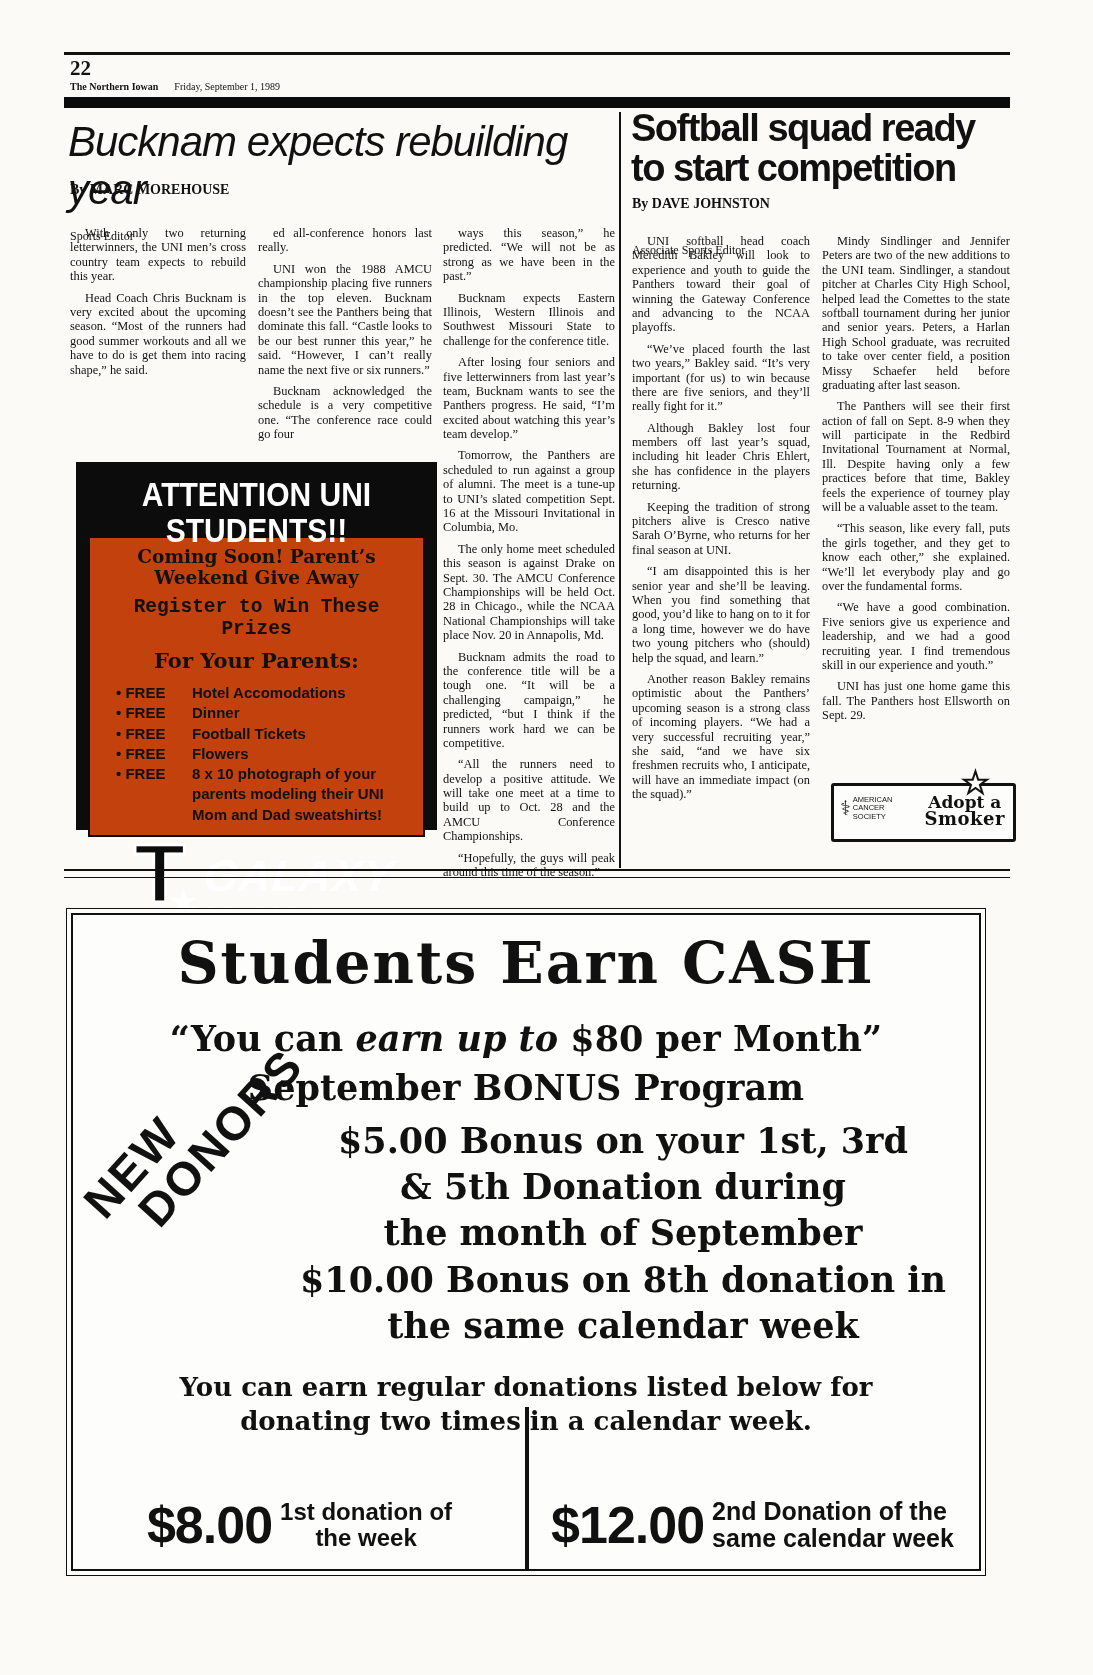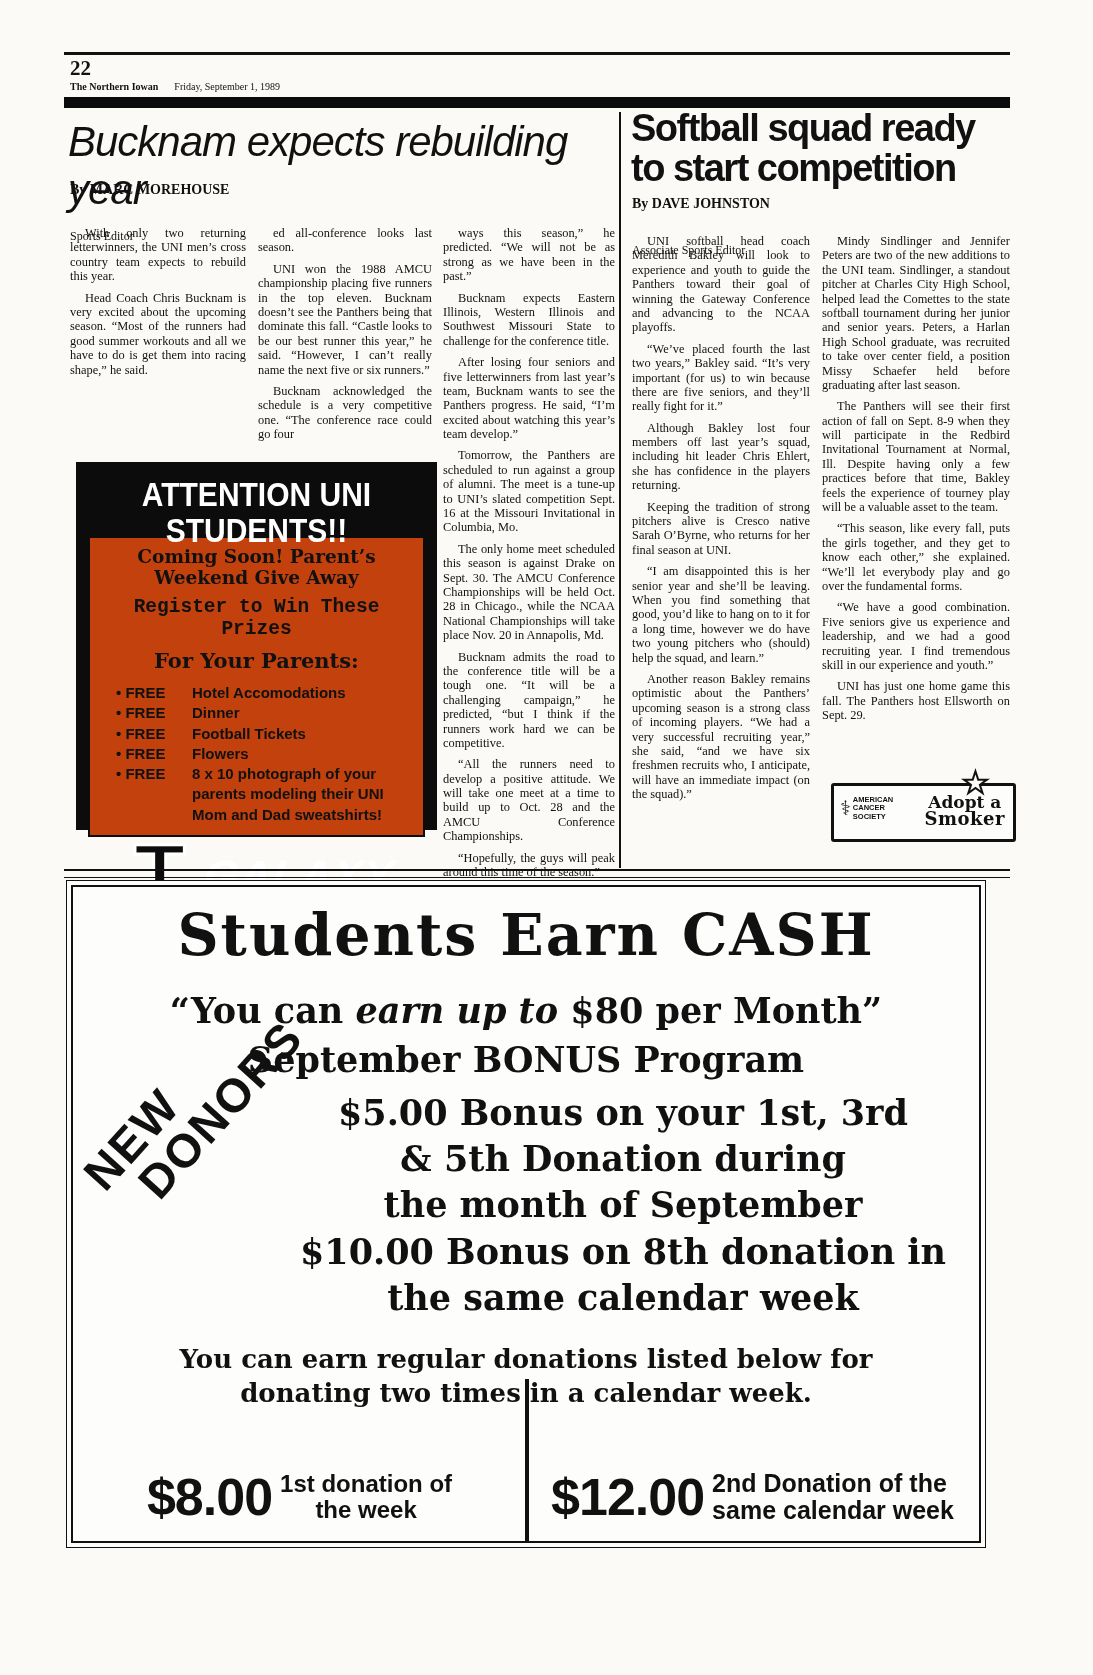--- a/index.html
+++ b/index.html
@@ -43,29 +43,29 @@
   .gx-phone{position:absolute;left:0;right:0;top:66px;font-family:"Liberation Sans",sans-serif;
      font-size:15px;letter-spacing:9px;}
   .gx-mall{position:absolute;left:0;right:0;top:90px;font-family:"Liberation Sans",sans-serif;
      font-size:12px;letter-spacing:7px;}
   
   .smoker{position:absolute;left:831px;top:783px;width:179px;height:53px;background:#fdfdfb;
      border:3px solid #111;border-radius:3px;}
   .sm-star{position:absolute;right:24px;top:-18px;font-size:30px;color:#fdfdfb;-webkit-text-stroke:2px #111;line-height:1;}
   .sm-acs{position:absolute;left:6px;top:10px;display:flex;align-items:center;gap:2px;}
   .sm-sword{font-size:20px;line-height:1;}
-  .sm-org{font-family:"Liberation Sans",sans-serif;font-weight:bold;font-size:7.5px;line-height:1.1;}
+  .sm-org{font-family:"Liberation Sans",sans-serif;font-weight:normal;font-size:7.5px;line-height:1.1;}
   .sm-adopt{position:absolute;right:8px;top:8px;font-family:"DejaVu Serif",serif;font-weight:bold;
      font-size:17px;line-height:0.95;text-align:center;}
   .sm-adopt .l2{font-size:18px;letter-spacing:0.5px;}
   
   .hr-double{position:absolute;left:64px;top:869px;width:946px;height:6px;
      border-top:2px solid #111;border-bottom:1px solid #111;}
   
-  .plasma-outer{position:absolute;left:66px;top:880px;width:920px;height:668px;
+  .plasma-outer{position:absolute;left:66px;top:908px;width:920px;height:668px;
      border:1px solid #111;padding:4px;box-sizing:border-box;background:#fdfdfb;}
   .plasma{position:relative;width:100%;height:100%;border:2px solid #111;box-sizing:border-box;overflow:hidden;}
   .pl-title{margin-top:14px;text-align:center;font-family:"DejaVu Serif",serif;font-weight:bold;
      font-size:57px;letter-spacing:2px;}
   .pl-quote{margin-top:22px;text-align:center;font-family:"DejaVu Serif",serif;font-weight:bold;font-size:35px;}
   .pl-quote .it{font-style:italic;}
   .pl-sep{margin-top:8px;text-align:center;font-family:"DejaVu Serif",serif;font-weight:bold;font-size:35px;}
   .pl-bonus{margin-top:10px;margin-left:200px;width:700px;text-align:center;
      font-family:"DejaVu Serif",serif;font-weight:bold;font-size:35px;line-height:1.32;}
   .pl-newdonors{position:absolute;left:-4px;top:172px;width:250px;transform:rotate(-48deg);
@@ -99,21 +99,21 @@
   <div class="a1-headline">Bucknam expects rebuilding year</div>
   <div class="byline" style="left:70px;top:182px;">
     <div class="by">By MARC MOREHOUSE</div>
     <div class="title">Sports Editor</div>
   </div>
   <div class="col" style="left:70px;top:226px;width:176px;height:230px;">
       <p>With only two returning letterwinners, the UNI men’s cross country team expects to rebuild this year.</p>
       <p>Head Coach Chris Bucknam is very excited about the upcoming season. “Most of the runners had good summer workouts and all we have to do is get them into racing shape,” he said.</p>
     </div>
   <div class="col" style="left:258px;top:226px;width:174px;height:230px;">
-      <p>ed all-conference looks last season.</p>
+      <p>ed all-conference honors last really.</p>
       <p>UNI won the 1988 AMCU championship placing five runners in the top eleven. Bucknam doesn’t see the Panthers being that dominate this fall. “Castle looks to be our best runner this year,” he said. “However, I can’t really name the next five or six runners.”</p>
       <p>Bucknam acknowledged the schedule is a very competitive one. “The conference race could go four</p>
     </div>
   <div class="col" style="left:443px;top:226px;width:172px;height:590px;">
       <p>ways this season,” he predicted. “We will not be as strong as we have been in the past.”</p>
       <p>Bucknam expects Eastern Illinois, Western Illinois and Southwest Missouri State to challenge for the conference title.</p>
       <p>After losing four seniors and five letterwinners from last year’s team, Bucknam wants to see the Panthers progress. He said, “I’m excited about watching this year’s team develop.”</p>
       <p>Tomorrow, the Panthers are scheduled to run against a group of alumni. The meet is a tune-up to UNI’s slated competition Sept. 16 at the Missouri Invitational in Columbia, Mo.</p>
       <p>The only home meet scheduled this season is against Drake on Sept. 30. The AMCU Conference Championships will be held Oct. 28 in Chicago., while the NCAA National Championships will take place Nov. 20 in Annapolis, Md.</p>
       <p>Bucknam admits the road to the conference title will be a tough one. “It will be a challenging campaign,” he predicted, “but I think if the runners work hard we can be competitive.</p>

